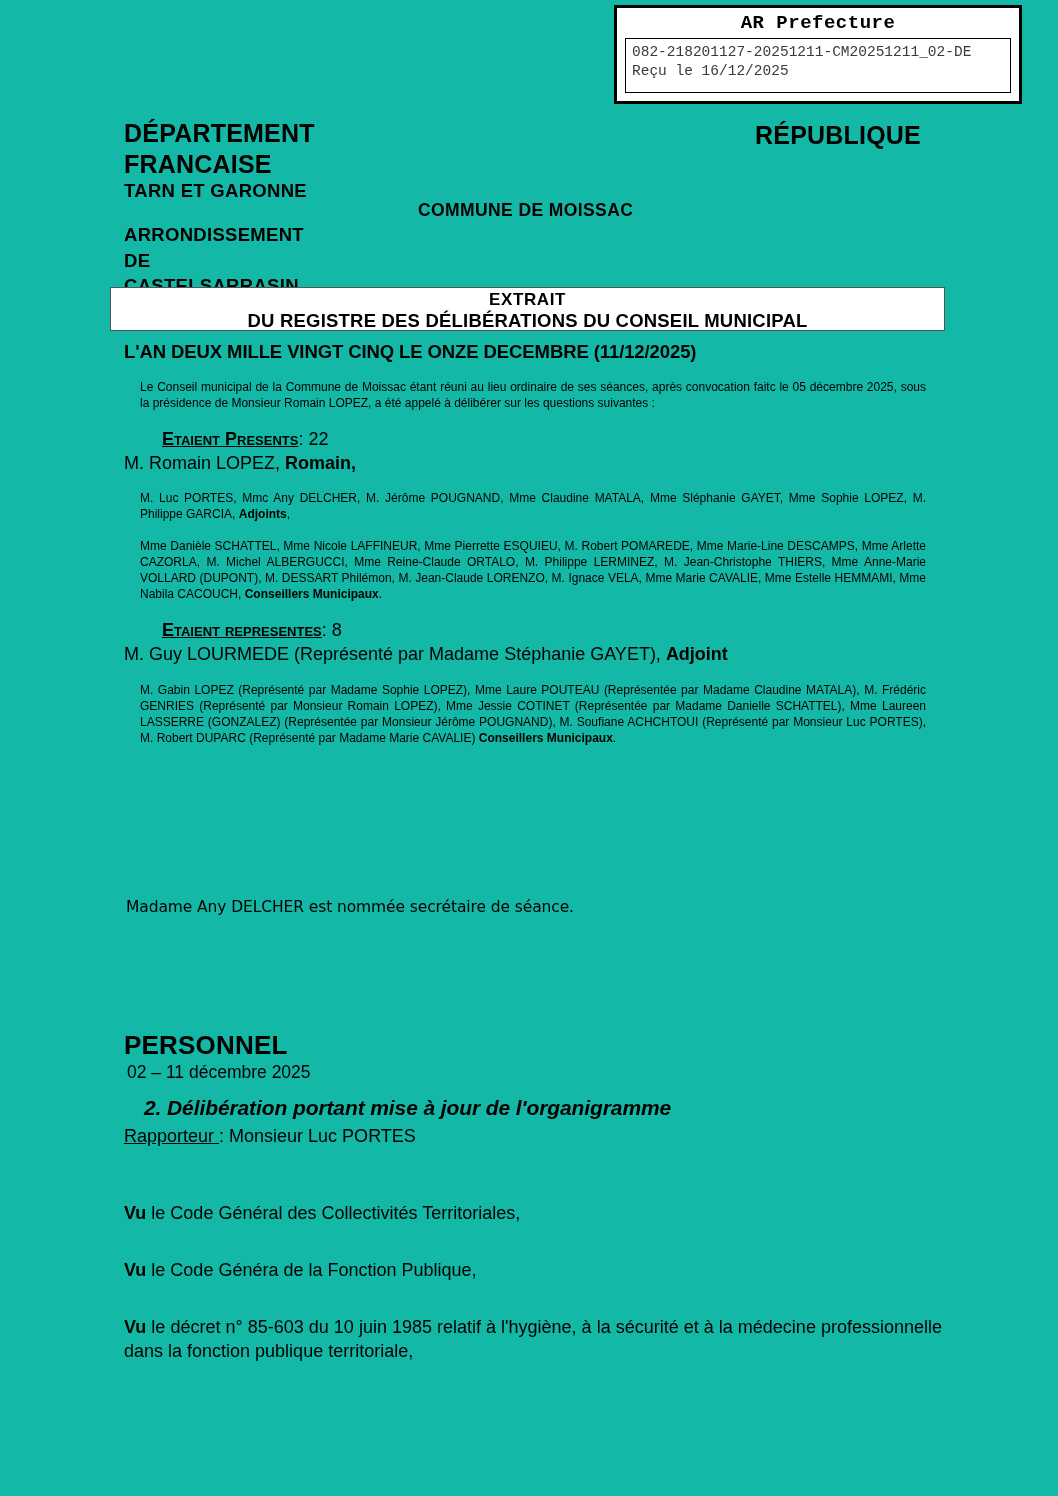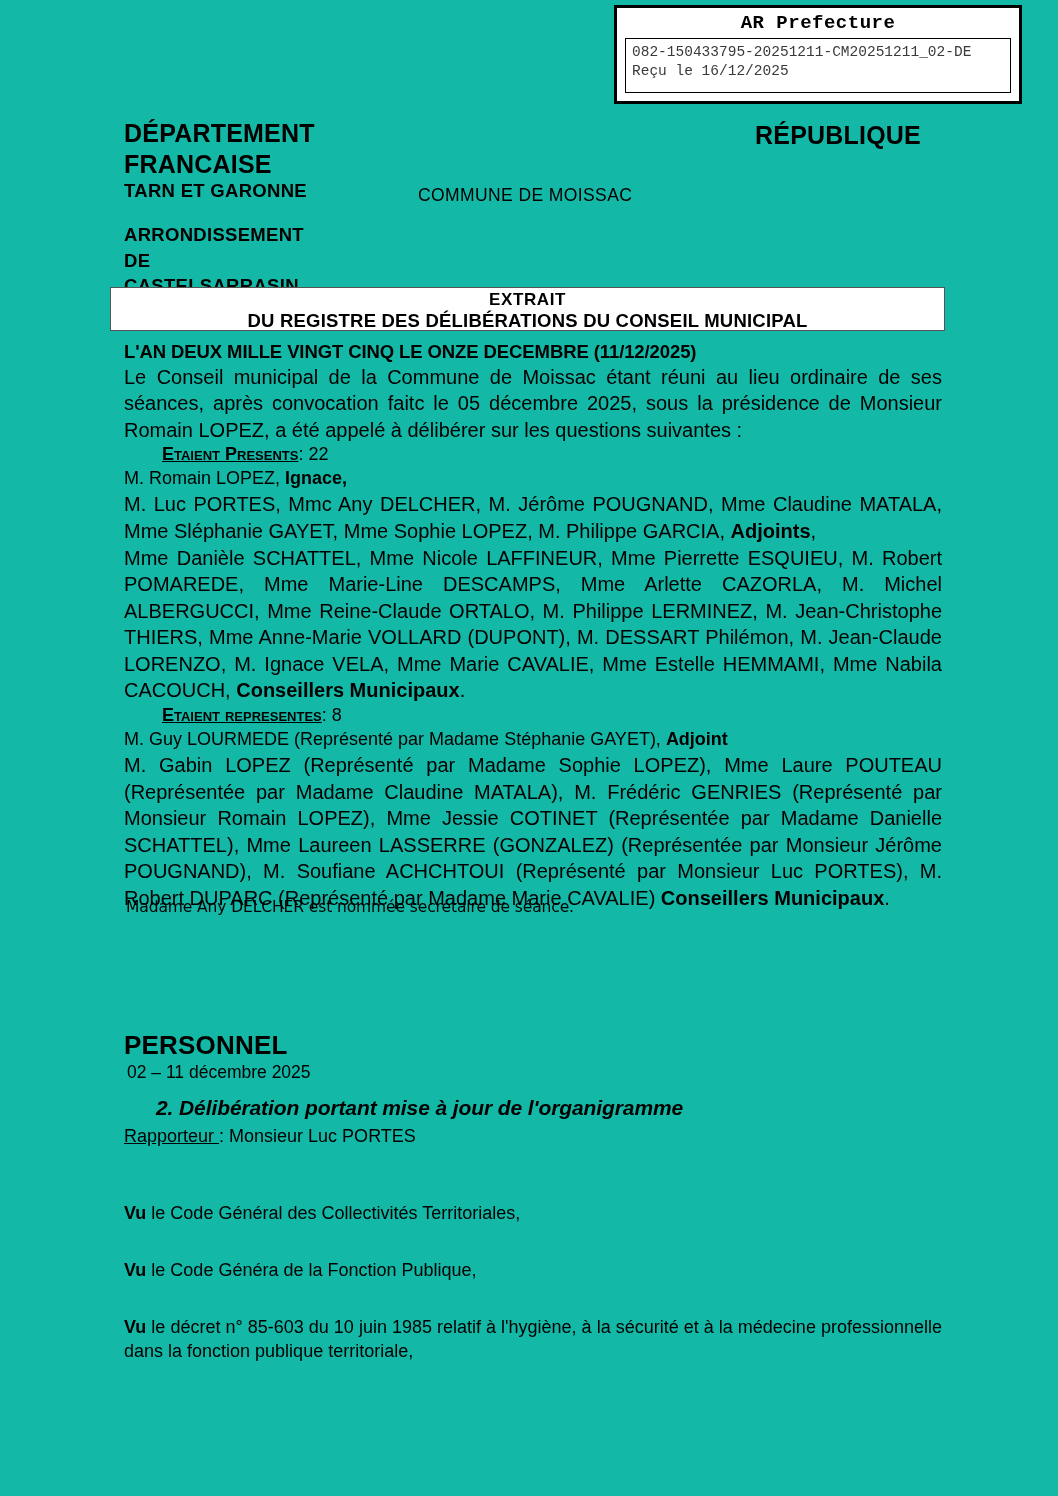--- a/index.html
+++ b/index.html
@@ -88,23 +88,23 @@
     position: absolute;
     left: 755px;
     top: 121px;
     font-size: 25px;
     font-weight: bold;
     letter-spacing: 0.2px;
   }
   .commune {
     position: absolute;
     left: 418px;
-    top: 185px;
+    top: 200px;
     font-size: 17.5px;
-    font-weight: normal;
+    font-weight: bold;
     letter-spacing: 0.4px;
   }
 
   
   .extrait-box {
     position: absolute;
     left: 110px;
     top: 287px;
     width: 835px;
     height: 44px;
@@ -134,22 +134,22 @@
     top: 340px;
     width: 818px;
   }
   .lead-title {
     font-size: 18.5px;
     font-weight: bold;
     line-height: 1.28;
     letter-spacing: -0.1px;
   }
   p.just {
-    margin: 0;
-    font-size: 20px;
+    margin: 16px;
+    font-size: 12px;
     line-height: 1.33;
     text-align: justify;
     text-justify: inter-word;
   }
   p.flow {
     margin: 0;
     font-size: 18px;
     line-height: 1.33;
     text-align: left;
   }
@@ -182,21 +182,21 @@
     letter-spacing: 0.2px;
   }
   .personnel-date {
     position: absolute;
     left: 127px;
     top: 1062px;
     font-size: 17.5px;
   }
   .delib-title {
     position: absolute;
-    left: 156px;
+    left: 144px;
     top: 1096px;
     font-size: 21px;
     font-weight: bold;
     font-style: italic;
     letter-spacing: -0.1px;
   }
   .rapporteur {
     position: absolute;
     left: 124px;
     top: 1126px;
@@ -221,21 +221,21 @@
   .vu:last-child { margin-bottom: 0; }
 </style>
 </head>
 <body>
 
 <div class="page">
 
   <div class="ar-stamp">
     <div class="ar-stamp-title">AR Prefecture</div>
     <div class="ar-stamp-body">
-      <div>082-150433795-20251211-CM20251211_02-DE</div>
+      <div>082-218201127-20251211-CM20251211_02-DE</div>
       <div>Reçu le 16/12/2025</div>
     </div>
   </div>
 
   <div class="dept-block">
     <div class="dept-line1">DÉPARTEMENT</div>
     <div class="dept-line1">FRANCAISE</div>
     <div class="dept-line2">TARN ET GARONNE</div>
   </div>
 
@@ -257,21 +257,21 @@
 
     <div class="lead-title">L'AN DEUX MILLE VINGT CINQ LE ONZE DECEMBRE (11/12/2025)</div>
 
     <p class="just">Le Conseil municipal de la Commune de Moissac étant réuni au lieu ordinaire de ses séances, après convocation faitc le 05 décembre 2025, sous la présidence de Monsieur Romain LOPEZ, a été appelé à délibérer sur les questions suivantes :</p>
 
     <p class="flow">
       <span class="smallcaps">Etaient Presents</span><span>: 22</span>
     </p>
 
     <p class="flow">
-      <span>M. Romain LOPEZ, </span><b class="b">Ignace,</b>
+      <span>M. Romain LOPEZ, </span><b class="b">Romain,</b>
     </p>
 
     <p class="just">
       <span>M. Luc PORTES, Mmc Any DELCHER, M. Jérôme POUGNAND, Mme Claudine MATALA, Mme Sléphanie GAYET, Mme Sophie LOPEZ, M. Philippe GARCIA, </span><b class="b">Adjoints</b><span>,</span>
     </p>
 
     <p class="just">
       <span>Mme Danièle SCHATTEL, Mme Nicole LAFFINEUR, Mme Pierrette ESQUIEU, M. Robert POMAREDE, Mme Marie-Line DESCAMPS, Mme Arlette CAZORLA, M. Michel ALBERGUCCI, Mme Reine-Claude ORTALO, M. Philippe LERMINEZ, M. Jean-Christophe THIERS, Mme Anne-Marie VOLLARD (DUPONT), M. DESSART Philémon, M. Jean-Claude LORENZO, M. Ignace VELA, Mme Marie CAVALIE, Mme Estelle HEMMAMI, Mme Nabila CACOUCH, </span><b class="b">Conseillers Municipaux</b><span>.</span>
     </p>
 

